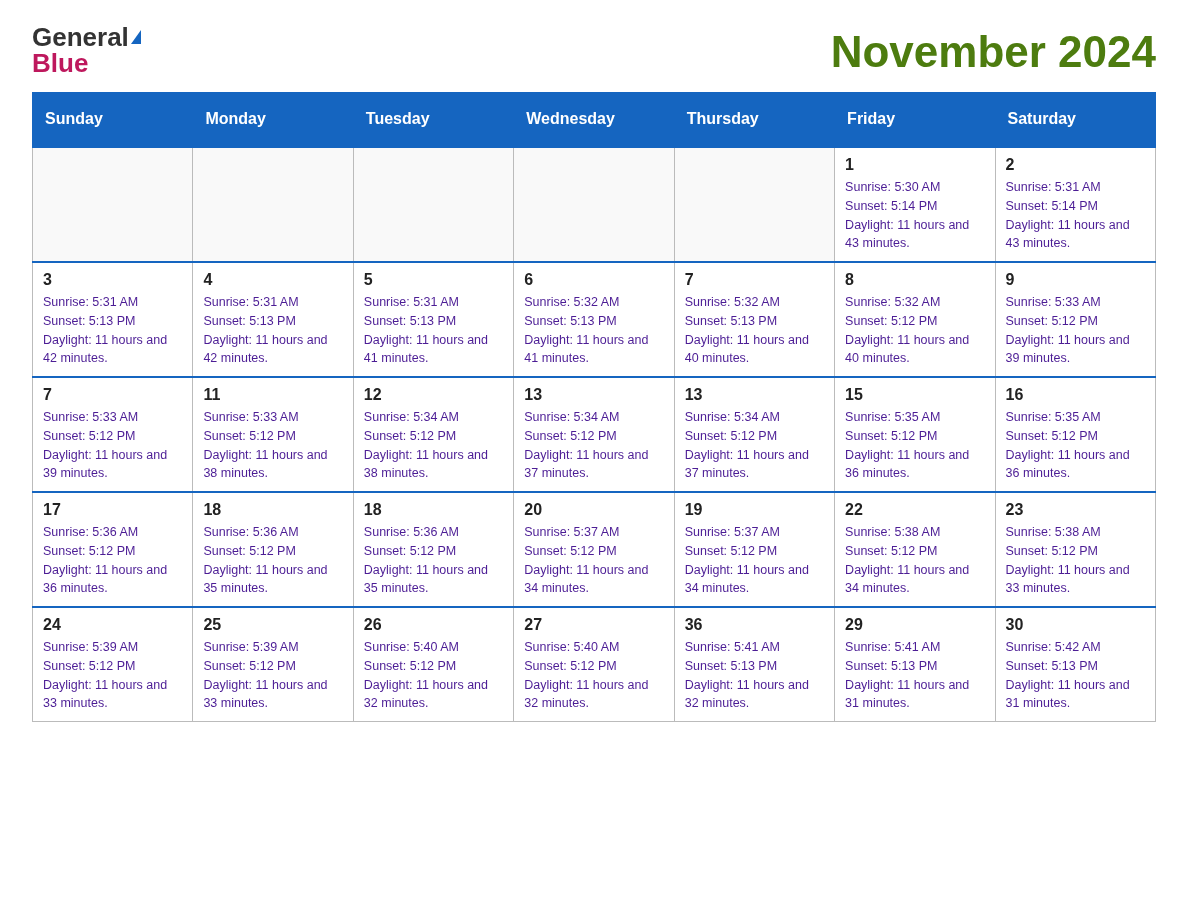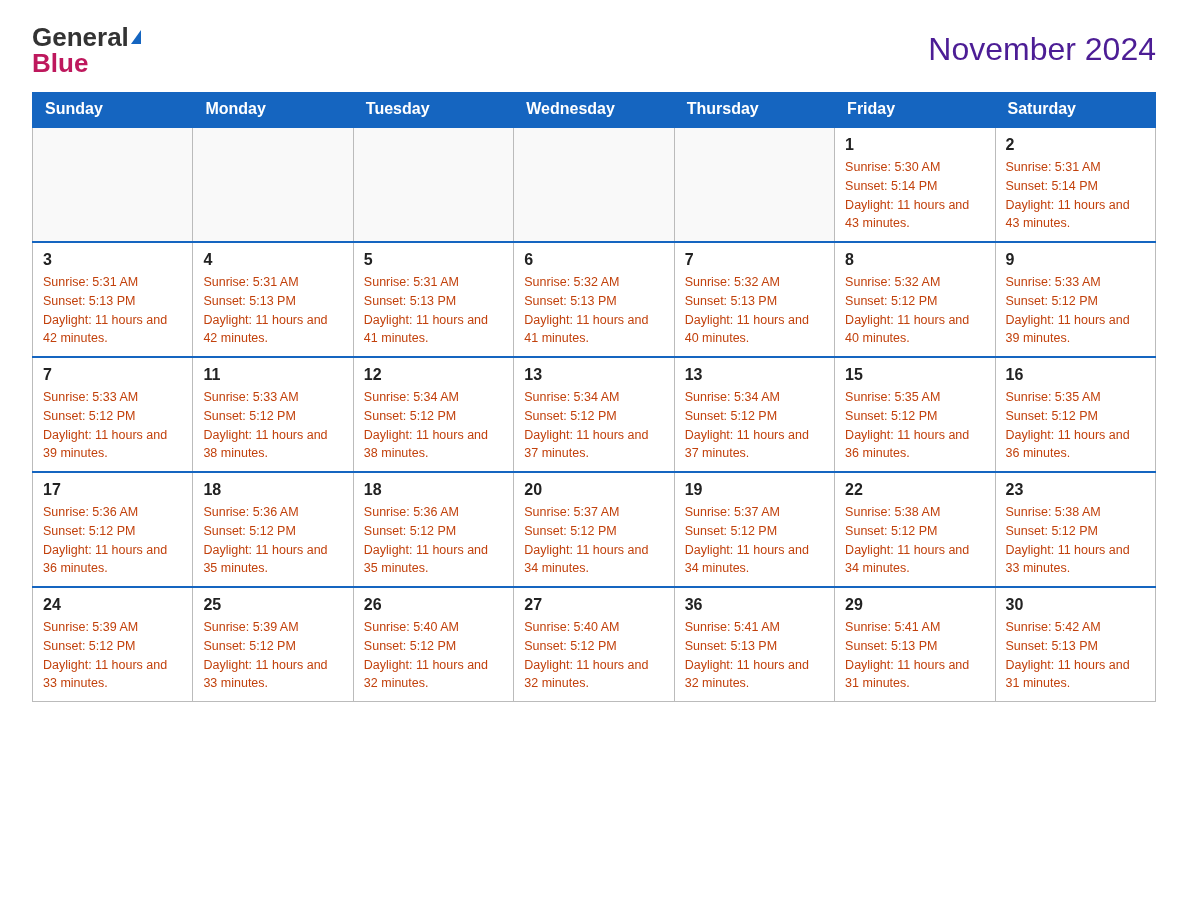--- a/index.html
+++ b/index.html
@@ -7,21 +7,21 @@
       font-family: Arial, Helvetica, sans-serif;
       background: #fff;
       color: #222;
       width: 1188px;
       min-height: 918px;
       padding: 24px 32px;
     }
 
     .header-row {
       display: flex;
-      align-items: center;
+      align-items: flex-end;
       justify-content: space-between;
       margin-bottom: 8px;
     }
 
     .logo {
       display: flex;
       flex-direction: column;
       align-items: flex-start;
     }
 
@@ -52,44 +52,44 @@
     .logo-top-row {
       display: flex;
       align-items: center;
     }
 
     .title-area {
       text-align: right;
     }
 
     .month-title {
-      font-size: 32px;
-      font-weight: normal;
-      color: #4c1d95;
+      font-size: 44px;
+      font-weight: bold;
+      color: #4d7c0f;
       line-height: 1.1;
     }
 
     .subtitle {
       font-size: 20px;
       color: #333;
       margin-top: 4px;
     }
 
     .calendar {
       width: 100%;
       border-collapse: collapse;
       margin-top: 16px;
     }
 
     .calendar th {
       background-color: #1565c0;
       color: #fff;
       font-size: 16px;
       font-weight: bold;
-      padding: 8px 12px;
+      padding: 18px 12px;
       text-align: left;
       border: 1px solid #1565c0;
     }
 
     .calendar td {
       vertical-align: top;
       border: 1px solid #bbb;
       padding: 8px 10px;
       width: calc(100% / 7);
       min-height: 110px;
@@ -105,21 +105,21 @@
       font-size: 16px;
       font-weight: bold;
       color: #222;
       display: block;
       margin-bottom: 4px;
     }
 
     .day-info {
       font-size: 12.5px;
       line-height: 1.5;
-      color: #c2410c;
+      color: #4c1d95;
     }
 
     .calendar tr td {
       border-top: 2px solid #1565c0;
     }
 
     .calendar thead tr th {
       border-top: none;
     }
   </style>

